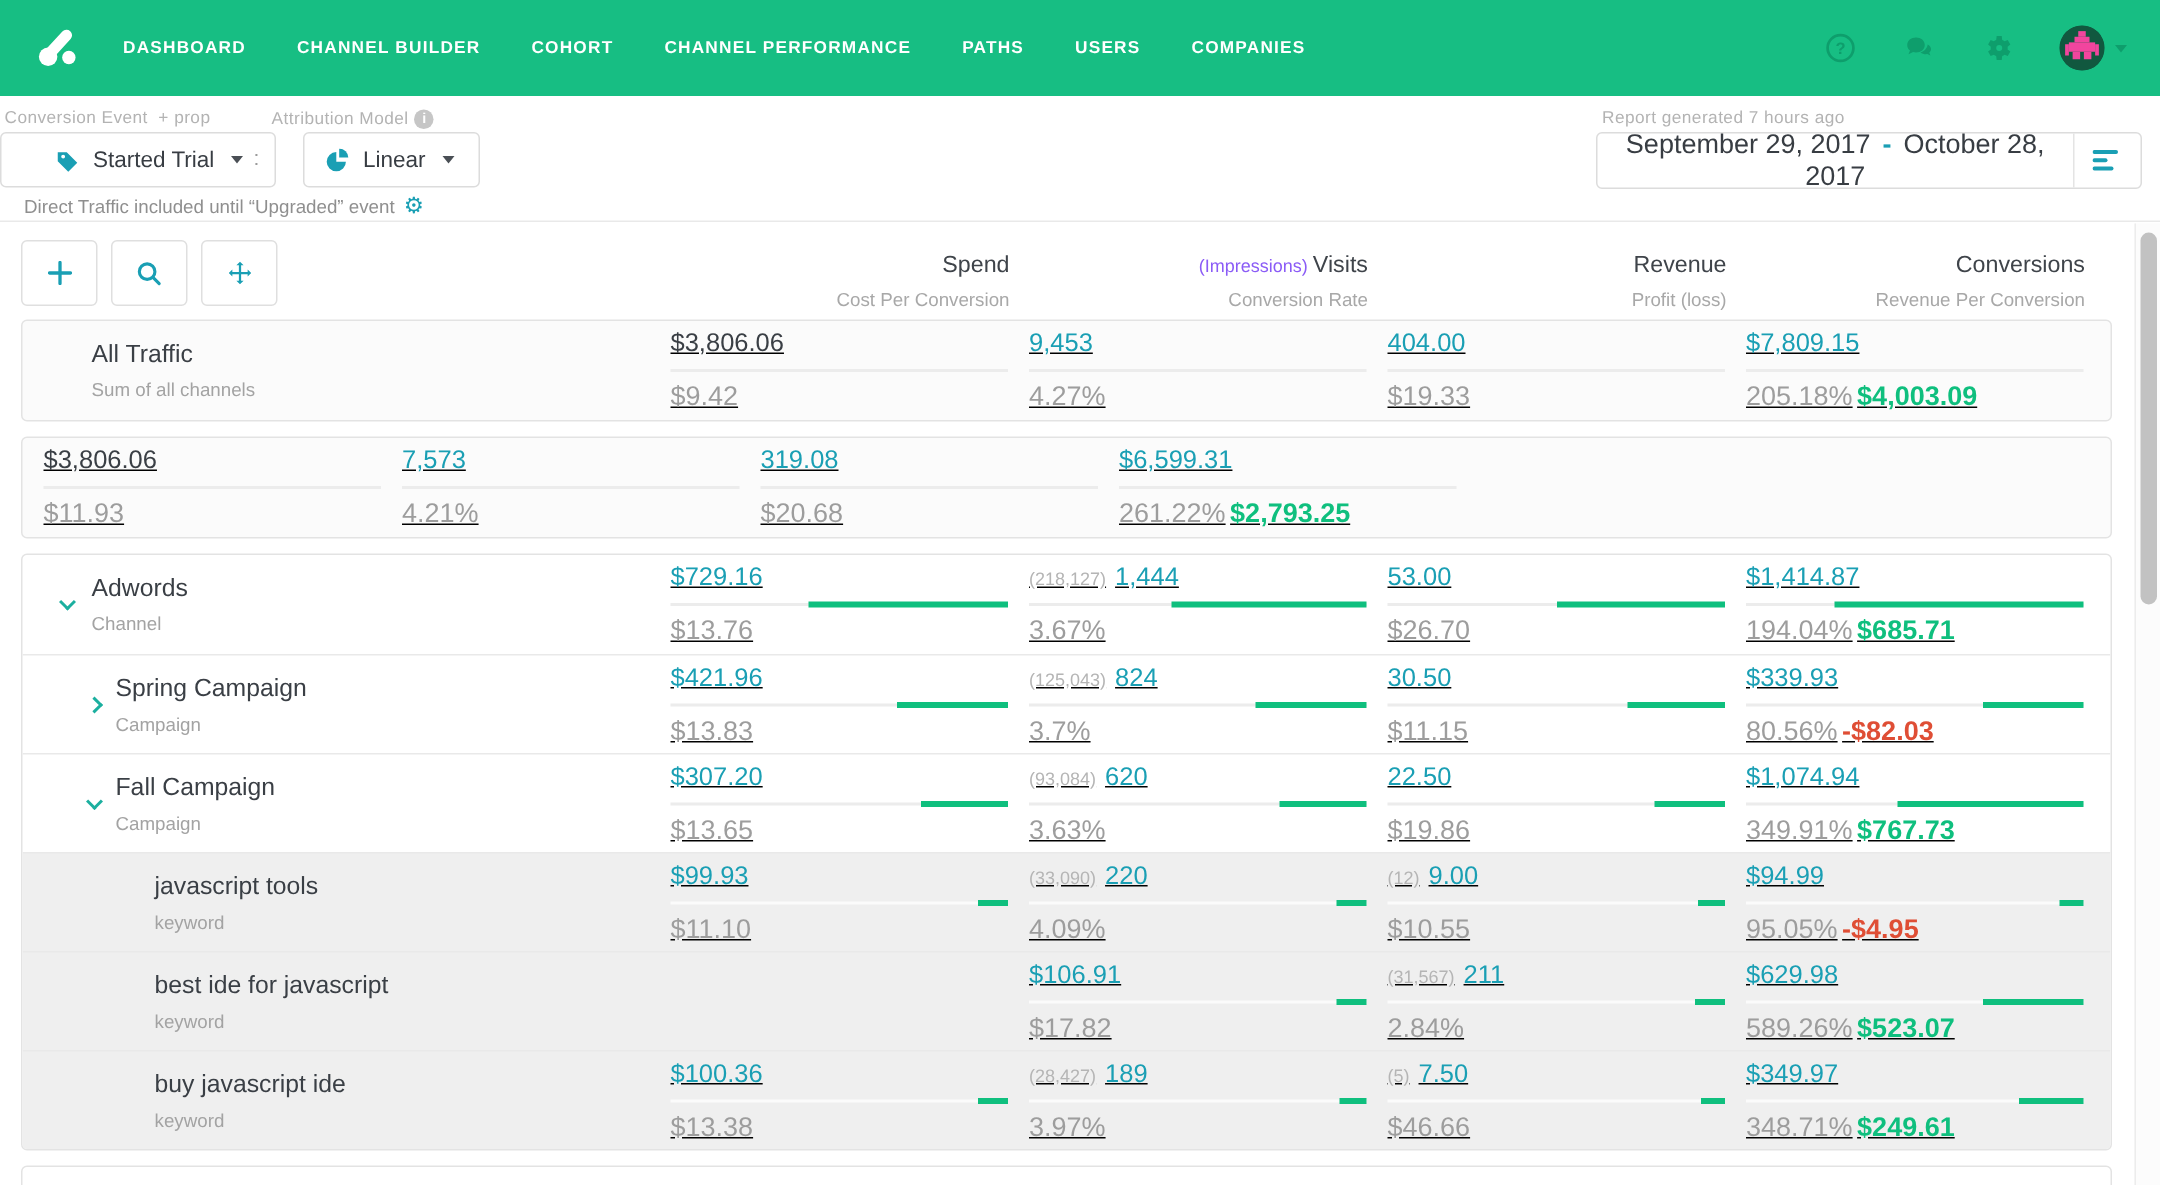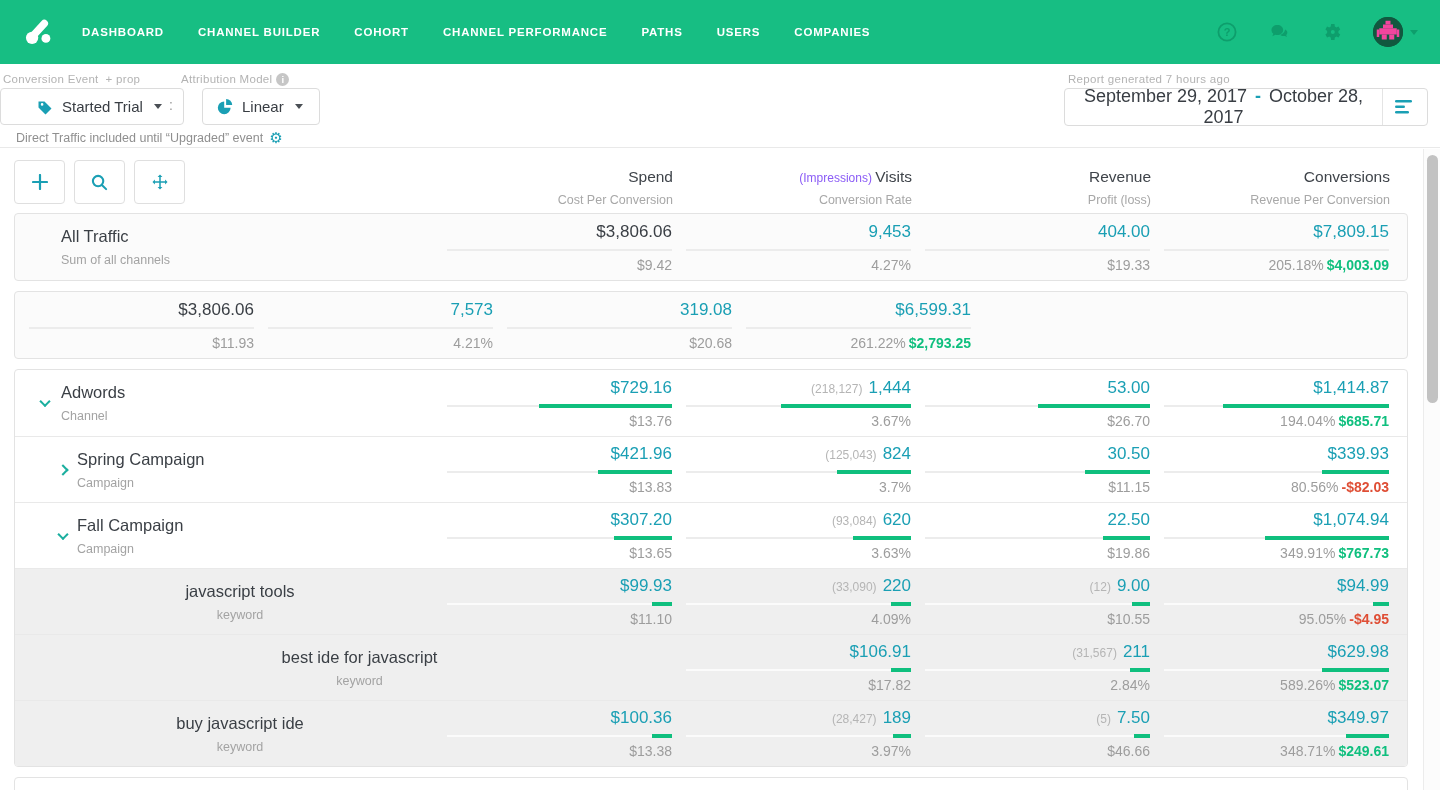--- a/index.html
+++ b/index.html
@@ -48,38 +48,38 @@
   .hsub { font-size:12.5px; color:#A8A8A8; margin-top:7px; }
   .hcell:last-child { margin-right:18px; }
 
   .card { border:1px solid #E3E3E3; border-radius:4px; margin-bottom:10px; background:#fff; overflow:hidden; }
   .card.summary { background:#FBFBFB; }
   .row { display:flex; align-items:stretch; height:66px; }
   .row + .row { border-top:1px solid #E9E9E9; }
   .row.gray { background:#EFEFEF; }
 
   .namecell { flex:1; position:relative; display:flex; flex-direction:column; justify-content:center; gap:7px; }
-  .namecell.lvl0 { padding-left:46px; } .namecell.lvl1 { padding-left:62px; } .namecell.lvl2 { padding-left:32px;text-align:center; }
+  .namecell.lvl0 { padding-left:46px; } .namecell.lvl1 { padding-left:62px; } .namecell.lvl2 { padding-left:88px; }
   .title { font-size:16.5px; color:#3A3F45; }
   .subtitle { font-size:12.5px; color:#A3A3A3; }
   .chev { position:absolute; top:50%; width:8px; height:8px; border-left:2px solid #1BAF9F; border-bottom:2px solid #1BAF9F; cursor:pointer; }
   .chev.down  { transform:translateY(-70%) rotate(-45deg); }
   .chev.right { transform:translateY(-50%) rotate(-135deg); }
   .lvl0 .chev { left:26px; } .lvl1 .chev { left:44px; }
 
-  .cell { width:239px; flex:none; padding-left:14px; text-align:right; display:flex; flex-direction:column; justify-content:center; }
+  .cell { width:239px; flex:none; padding-left:14px; text-align:left; display:flex; flex-direction:column; justify-content:center;text-decoration:underline; }
   .cell:last-child { margin-right:18px; }
   .ctop { font-size:17px; color:#1A9FB4; cursor:pointer; }
   .ctop.dark { color:#3A3F45; cursor:default; }
   .ctop .pre { font-size:12px; color:#B5B5B5; margin-right:6px; }
   .bar { position:relative; height:4px; margin:6px 0 5px; }
   .bar .track { position:absolute; left:0; right:0; top:1px; height:2px; background:#ECECEC; }
   .row.gray .bar .track { background:#FBFBFB; }
   .bar .fill { position:absolute; right:0; top:0; height:4px; background:#0FBF7E; }
-  .csub { font-size:14px; color:#9D9D9D; }
+  .csub { font-size:18px; color:#9D9D9D; }
   .csub b.pos { color:#0FBF7E; } .csub b.neg { color:#DF4E35; }
   .csub .pct { margin-right:3px; }
 
   
   .scrollpane { position:absolute; top:149px; right:0; bottom:0; width:17px; background:#FCFCFC; border-left:1px solid #ECECEC; }
   .thumb { position:absolute; left:3px; top:6px; width:11px; height:248px; border-radius:6px; background:#C2C2C2; cursor:pointer; }
 </style>
 </head>
 <body>
 

